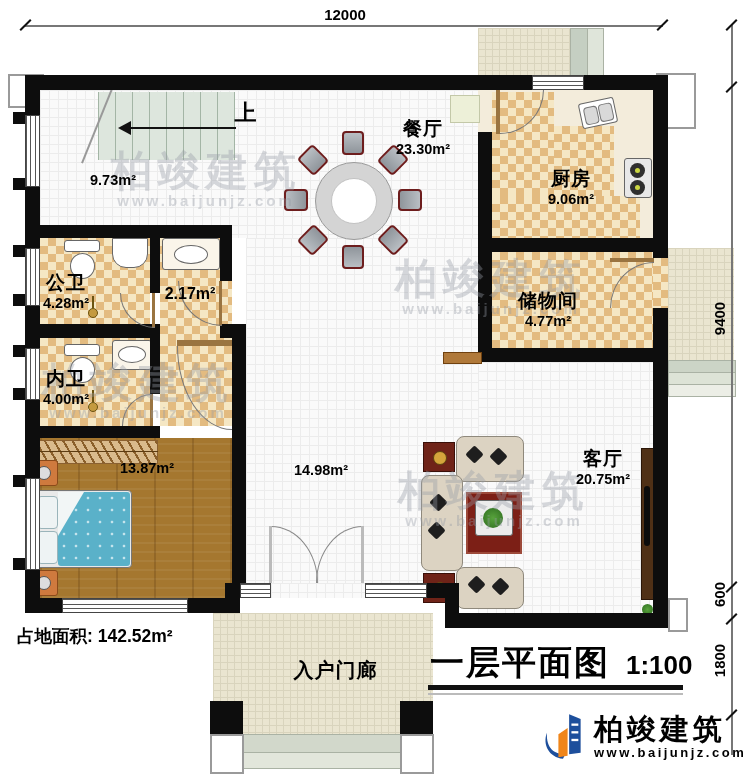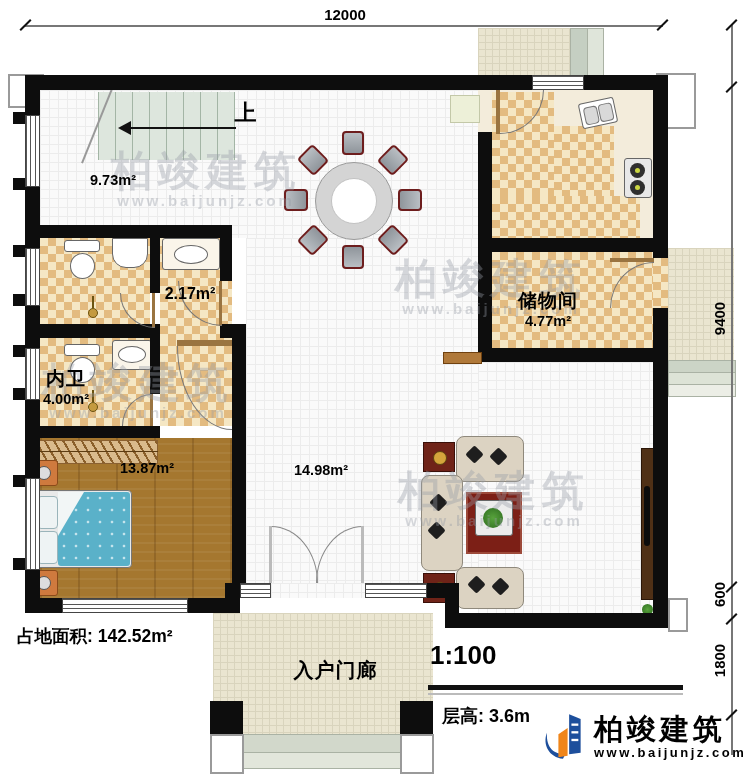--- a/index.html
+++ b/index.html
@@ -250,36 +250,52 @@
     <div class="wmu">www.baijunjz.com</div>
   </div>
   <div class="wm" style="left:398px;top:470px;">
     <div class="wmn">柏竣建筑</div>
     <div class="wmu">www.baijunjz.com</div>
   </div>
 
   <div class="label" style="left:58px;top:172px;width:110px;">
     <div class="ar">9.73m²</div>
   </div>
+  <div class="label" style="left:368px;top:118px;width:110px;">
+    <div class="nm">餐厅</div>
+    <div class="ar">23.30m²</div>
+  </div>
+  <div class="label" style="left:516px;top:168px;width:110px;">
+    <div class="nm">厨房</div>
+    <div class="ar">9.06m²</div>
+  </div>
+  <div class="label" style="left:12px;top:272px;width:108px;">
+    <div class="nm">公卫</div>
+    <div class="ar">4.28m²</div>
+  </div>
   <div class="label" style="left:135px;top:284px;width:110px;">
     <div class="ar" style="font-size:16px;">2.17m²</div>
   </div>
   <div class="label" style="left:493px;top:290px;width:110px;">
     <div class="nm">储物间</div>
     <div class="ar">4.77m²</div>
   </div>
   <div class="label" style="left:12px;top:368px;width:108px;">
     <div class="nm">内卫</div>
     <div class="ar">4.00m²</div>
   </div>
   <div class="label" style="left:92px;top:460px;width:110px;">
     <div class="ar">13.87m²</div>
   </div>
   <div class="label" style="left:266px;top:462px;width:110px;">
     <div class="ar">14.98m²</div>
+  </div>
+  <div class="label" style="left:548px;top:448px;width:110px;">
+    <div class="nm">客厅</div>
+    <div class="ar">20.75m²</div>
   </div>
   <div class="label" style="left:258px;top:658px;width:155px;">
     <div class="nm" style="font-size:20px;">入户门廊</div>
   </div>
 
   <div class="dimline" style="left:25px;top:25px;width:638px;height:1.5px;"></div>
   <div class="tick" style="left:18px;top:24px;"></div>
   <div class="tick" style="left:655px;top:24px;"></div>
   <div class="dim" style="left:300px;top:6px;width:90px;">12000</div>
 
@@ -294,28 +310,25 @@
   <div class="dim" style="left:689px;top:652px;width:60px;transform:rotate(-90deg);">1800</div>
 
   <div class="sum" style="left:10px;top:622px;width:230px;">
     <div style="padding-left:7px;">
       <span>占地面积:</span>
       <span>142.52m²</span>
     </div>
   </div>
 
   <div class="ttl" style="left:430px;top:640px;">
+    <span class="t1">一层平面图</span>
     <span class="t2">1:100</span>
   </div>
   <div class="abs" style="left:428px;top:685px;width:255px;height:5px;background:#111;z-index:9;"></div>
   <div class="abs" style="left:428px;top:693px;width:255px;height:2px;background:#bbb;z-index:9;"></div>
-  <div class="sum" style="left:442px;top:702px;font-size:18px;">
-    <span>层高:</span>
-    <span>3.6m</span>
-  </div>
 
   <div class="brand" style="left:540px;top:706px;">
     <span>
       <svg width="46" height="58" viewBox="0 0 60 70" xmlns="http://www.w3.org/2000/svg">
         <path d="M30 66 C12 64 3 48 9 32 C8 52 18 60 33 60 Z" fill="#1d4f9c"></path>
         <polygon points="24,34 36,26 36,62 24,64" fill="#f08519"></polygon>
         <polygon points="38,8 53,14 53,58 38,60" fill="#1d4f9c"></polygon>
         <rect x="41" y="20" width="9" height="3" fill="#fff"></rect>
         <rect x="41" y="30" width="9" height="3" fill="#fff"></rect>
         <rect x="41" y="40" width="9" height="3" fill="#fff"></rect>

